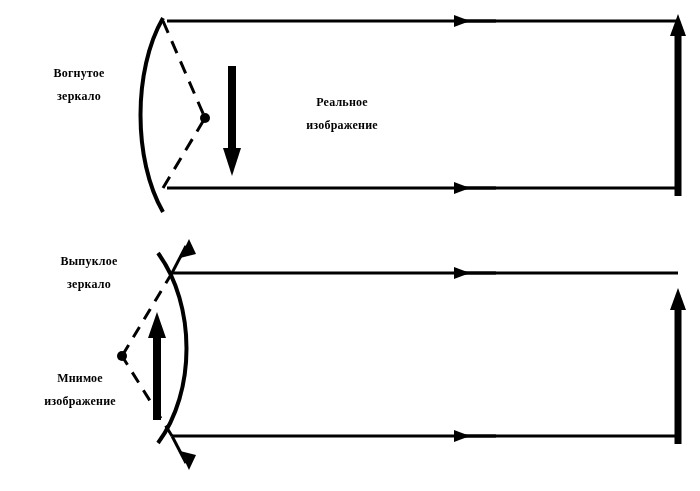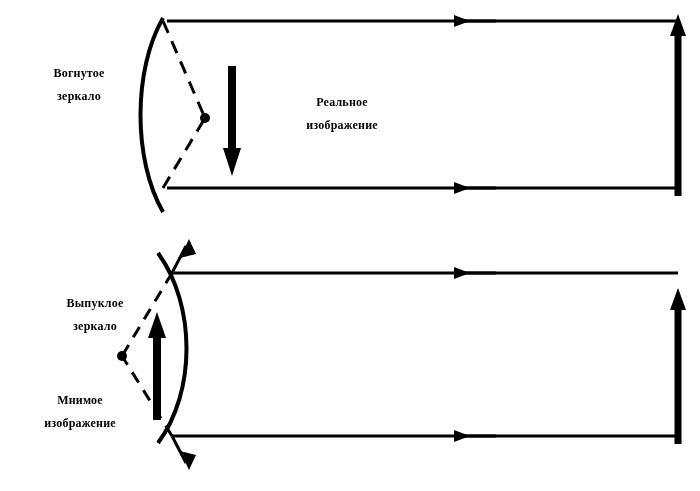--- a/index.html
+++ b/index.html
@@ -44,28 +44,27 @@
     left: 14px;
     top: 62px;
     width: 130px;
   }
   #label-real-image {
     left: 262px;
     top: 91px;
     width: 160px;
   }
   #label-convex-mirror {
-    left: 30px;
+    left: 24px;
     top: 250px;
     width: 130px;
-    margin-top: 42px;
   }
   #label-virtual-image {
     left: 10px;
-    top: 389px;
+    top: 367px;
     width: 140px;
     font-family: Liberation Serif, serif;
   }
 </style>
 </head>
 <body>
 
 <div id="diagram-root">
 
   <svg class="diagram-svg" viewBox="0 0 700 491">

